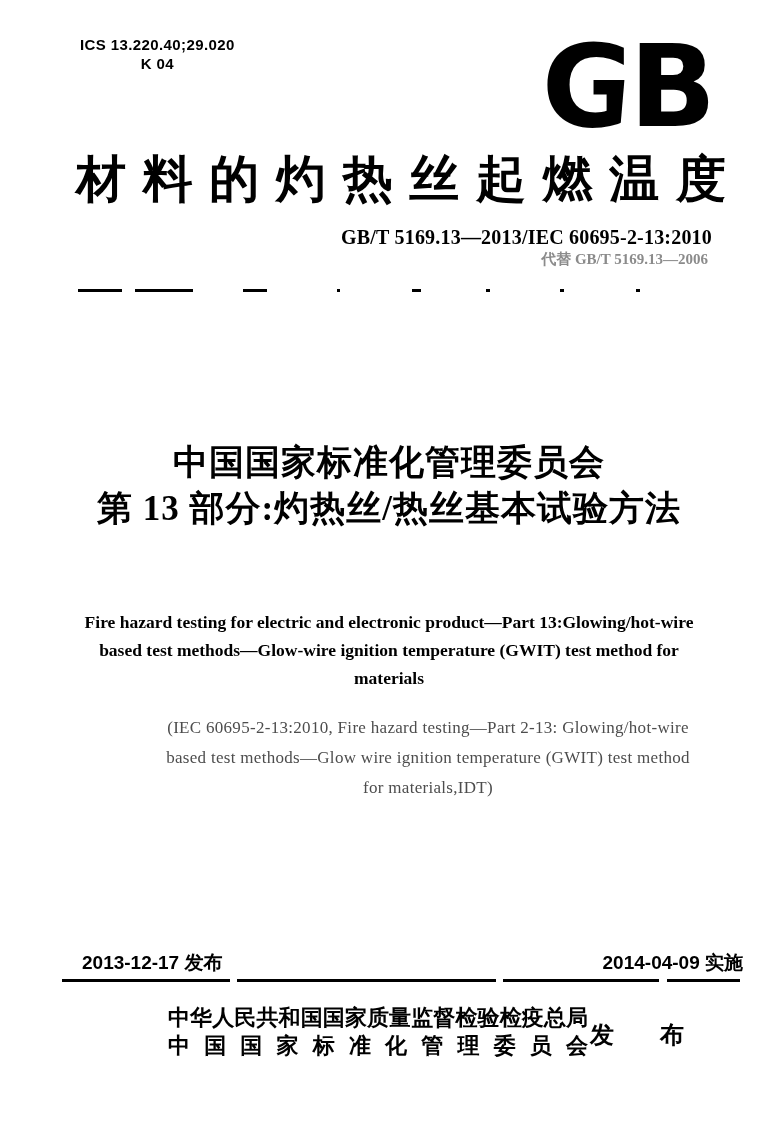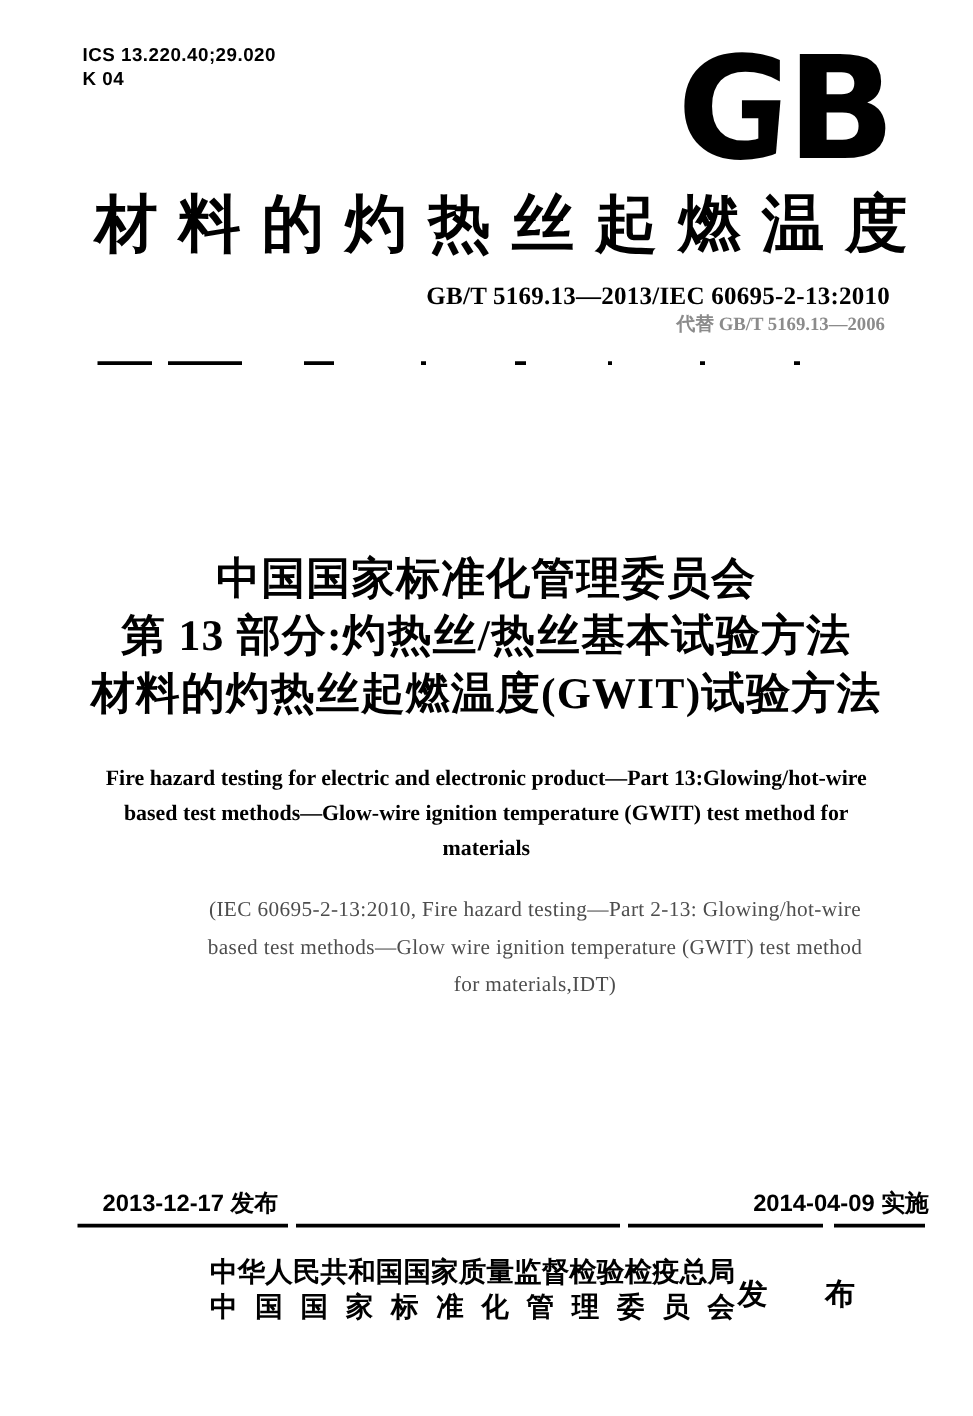--- a/index.html
+++ b/index.html
@@ -4,23 +4,23 @@
 <style>
   * { margin:0; padding:0; box-sizing:border-box; }
   html,body { background:#ffffff; }
   .page {
     position:relative; width:778px; height:1133px; background:#fff;
     color:#000; overflow:hidden;
     font-family:"Liberation Serif","DejaVu Serif",serif;
   }
   
   .ics-block {
-    position:absolute; left:66px; top:35px;
+    position:absolute; left:80px; top:35px;
     font-family:"Liberation Sans","DejaVu Sans",sans-serif;
-    font-weight:700; font-size:15px; line-height:19px; letter-spacing:.4px;
+    font-weight:700; font-size:15px; line-height:19px; letter-spacing:.4px;text-align:center;
   }
   
   .gb-logo { position:absolute; left:528px; top:34px; width:196px; height:102px; }
   .gb-logo svg { width:100%; height:100%; display:block; }
   
   .heading {
     position:absolute; left:76px; top:147px; width:650px;
     font-size:50px; font-weight:700; line-height:64px; white-space:nowrap;
     text-align:justify; text-align-last:justify;
   }
@@ -111,21 +111,20 @@
   <div class="heading">材料的灼热丝起燃温度</div>
 
   <div class="std-no">GB/T 5169.13—2013/IEC 60695-2-13:2010</div>
   <div class="replaces">代替 GB/T 5169.13—2006</div>
 
   <div class="rule-top"></div>
 
   <div class="title-cn">
     <div>中国国家标准化管理委员会</div>
     <div>第 13 部分:灼热丝/热丝基本试验方法</div>
-    <div>材料的灼热丝起燃温度(GWIT)试验方法</div>
   </div>
 
   <div class="title-en">
     <div>Fire hazard testing for electric and electronic product—Part 13:Glowing/hot-wire</div>
     <div>based test methods—Glow-wire ignition temperature (GWIT) test method for</div>
     <div>materials</div>
   </div>
 
   <div class="title-iec">
     <div>(IEC 60695-2-13:2010, Fire hazard testing—Part 2-13: Glowing/hot-wire</div>

